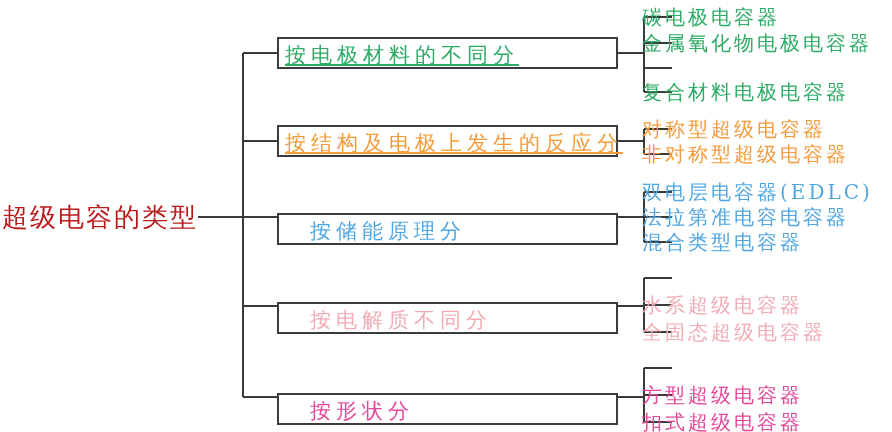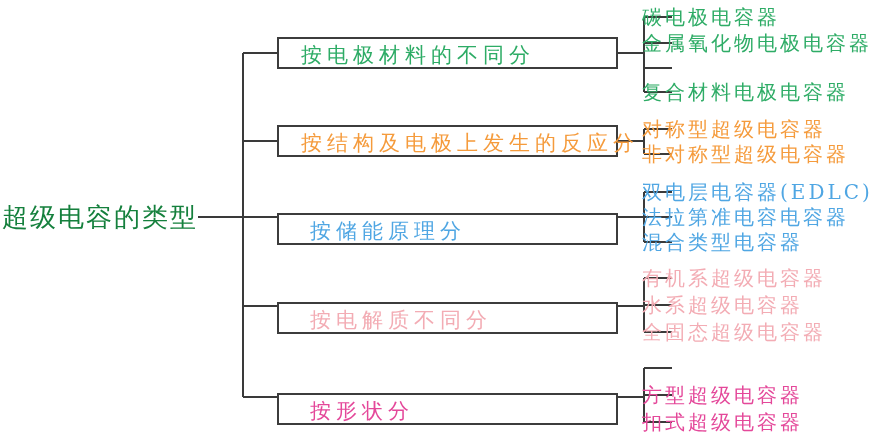--- a/index.html
+++ b/index.html
@@ -26,37 +26,37 @@
     fill: none;
   }
   .root-label {
     position: absolute;
     left: 2px;
     top: 201px;
     height: 32px;
     line-height: 32px;
     font-size: 26px;
     letter-spacing: 2px;
-    color: #15803d;
+    color: #b91c1c;
     white-space: nowrap;
   }
   .branch-box {
     position: absolute;
     left: 277px;
     width: 341px;
     height: 32px;
     line-height: 32px;
     border: 2px solid #3c3c3c;
     background: #ffffff;
     box-sizing: border-box;
     font-size: 21px;
     letter-spacing: 5px;
     white-space: nowrap;
   }
-  .pad-s { padding-left: 22px; }
+  .pad-s { padding-left: 6px; text-decoration: underline; }
   .pad-l { padding-left: 31px; margin-top: 12px; }
   .leaf {
     position: absolute;
     left: 642px;
     height: 24px;
     line-height: 24px;
     font-size: 20px;
     letter-spacing: 3px;
     white-space: nowrap;
   }
@@ -105,20 +105,19 @@
   <div class="leaf c0" style="top:31px">金属氧化物电极电容器</div>
   <div class="leaf c0" style="top:80px">复合材料电极电容器</div>
 
   <div class="leaf c1" style="top:117px">对称型超级电容器</div>
   <div class="leaf c1" style="top:142px">非对称型超级电容器</div>
 
   <div class="leaf c2" style="top:180px">双电层电容器(EDLC)</div>
   <div class="leaf c2" style="top:205px">法拉第准电容电容器</div>
   <div class="leaf c2" style="top:230px">混合类型电容器</div>
 
-  <div class="leaf c3" style="top:266px">有机系超级电容器</div>
   <div class="leaf c3" style="top:293px">水系超级电容器</div>
   <div class="leaf c3" style="top:320px">全固态超级电容器</div>
 
   <div class="leaf c4" style="top:383px">方型超级电容器</div>
   <div class="leaf c4" style="top:410px">扣式超级电容器</div>
 
 </div>
 
 </body></html>

